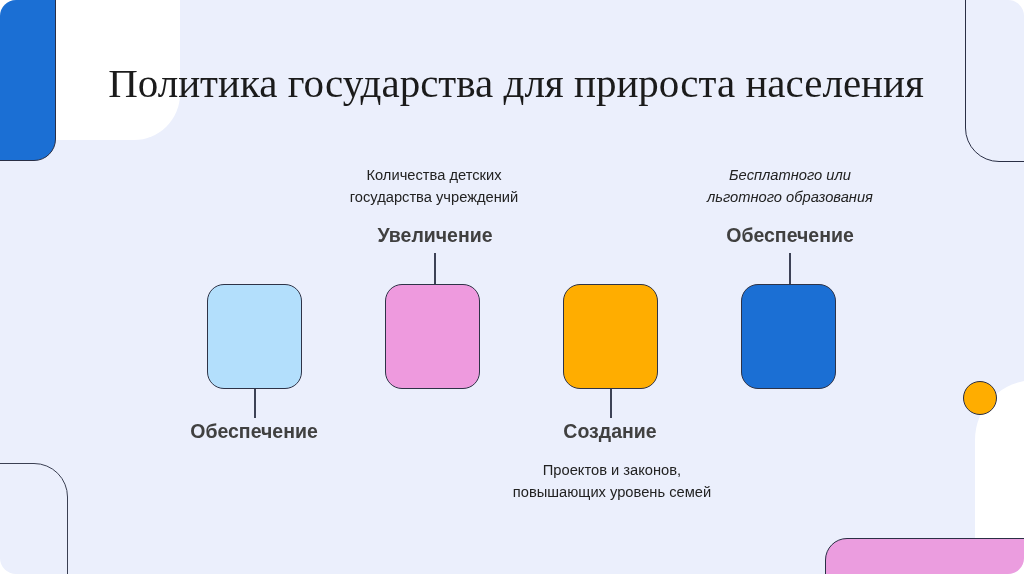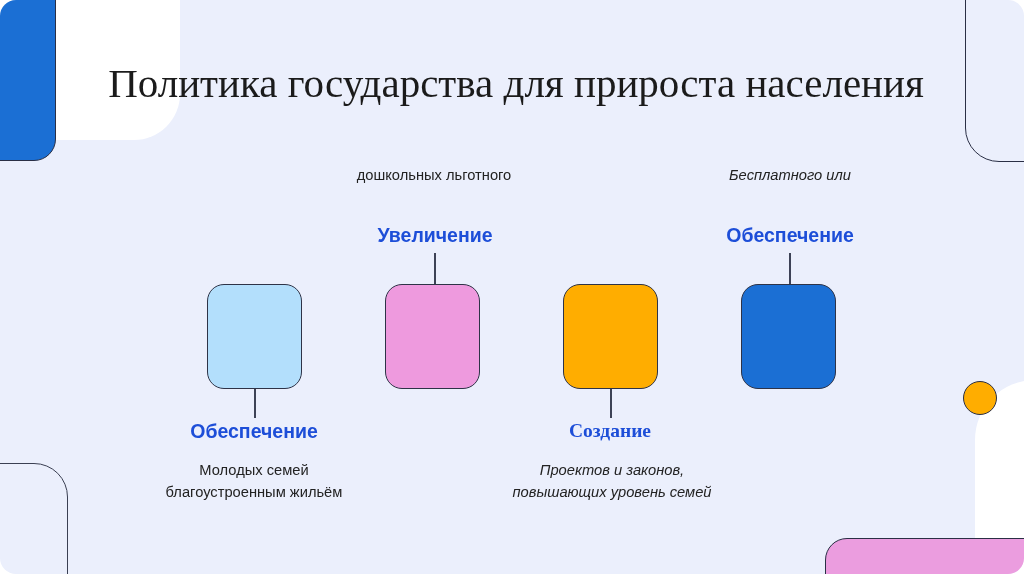--- a/index.html
+++ b/index.html
@@ -129,21 +129,21 @@
     width: 1.7px;
     background: #3d4256;
   }
 
   
   .lbl-head {
     position: absolute;
     text-align: center;
     font-weight: bold;
     font-size: 19.5px;
-    color: #1d4ed8;
+    color: #404040;
     white-space: nowrap;
   }
   .lbl-sub {
     position: absolute;
     text-align: center;
     font-size: 14.7px;
     line-height: 1.5;
     color: #222222;
   }
 </style>
@@ -158,40 +158,38 @@
   <div class="deco deco-outline-bl"></div>
   <div class="deco deco-white-br"></div>
   <div class="deco deco-circle-orange"></div>
   <div class="deco deco-pink-br"></div>
 
   <div class="title">Политика государства для прироста населения</div>
 
   <div class="node-box" id="box1" style="left: 207px; top: 284px; background: rgb(179, 223, 252); border-color: rgb(46, 51, 71);"></div>
   <div class="stem" style="left:254px; top:389px; height:29px;"></div>
   <div class="lbl-head" style="left:154px; top:420px; width:200px;">Обеспечение</div>
-  <div class="lbl-sub" style="left:129px; top:459px; width:250px;">
-    <div>Молодых семей</div>
-    <div>благоустроенным жильём</div>
-  </div>
 
   <div class="node-box" id="box2" style="left: 385px; top: 284px; background: rgb(238, 154, 222); border-color: rgb(46, 51, 71);"></div>
   <div class="stem" style="left:434px; top:253px; height:31px;"></div>
   <div class="lbl-head" style="left:335px; top:224px; width:200px;">Увеличение</div>
   <div class="lbl-sub" style="left:309px; top:164px; width:250px;">
-    <div>дошкольных льготного</div>
+    <div>Количества детских</div>
+    <div>государства учреждений</div>
   </div>
 
   <div class="node-box" id="box3" style="left: 563px; top: 284px; background: rgb(255, 173, 0); border-color: rgb(46, 51, 71);"></div>
   <div class="stem" style="left:610px; top:389px; height:29px;"></div>
-  <div class="lbl-head" style="left:510px; top:420px; width:200px;font-family:Liberation Serif, serif;">Создание</div>
-  <div class="lbl-sub" style="left:482px; top:459px; width:260px;font-style:italic;">
+  <div class="lbl-head" style="left:510px; top:420px; width:200px;">Создание</div>
+  <div class="lbl-sub" style="left:482px; top:459px; width:260px;">
     <div>Проектов и законов,</div>
     <div>повышающих уровень семей</div>
   </div>
 
   <div class="node-box" id="box4" style="left: 741px; top: 284px; background: rgb(27, 111, 212); border-color: rgb(46, 51, 71);"></div>
   <div class="stem" style="left:789px; top:253px; height:31px;"></div>
   <div class="lbl-head" style="left:690px; top:224px; width:200px;">Обеспечение</div>
   <div class="lbl-sub" style="left:665px; top:164px; width:250px;font-style:italic;">
     <div>Бесплатного или</div>
+    <div>льготного образования</div>
   </div>
 
 </div>
 
 </body></html>

